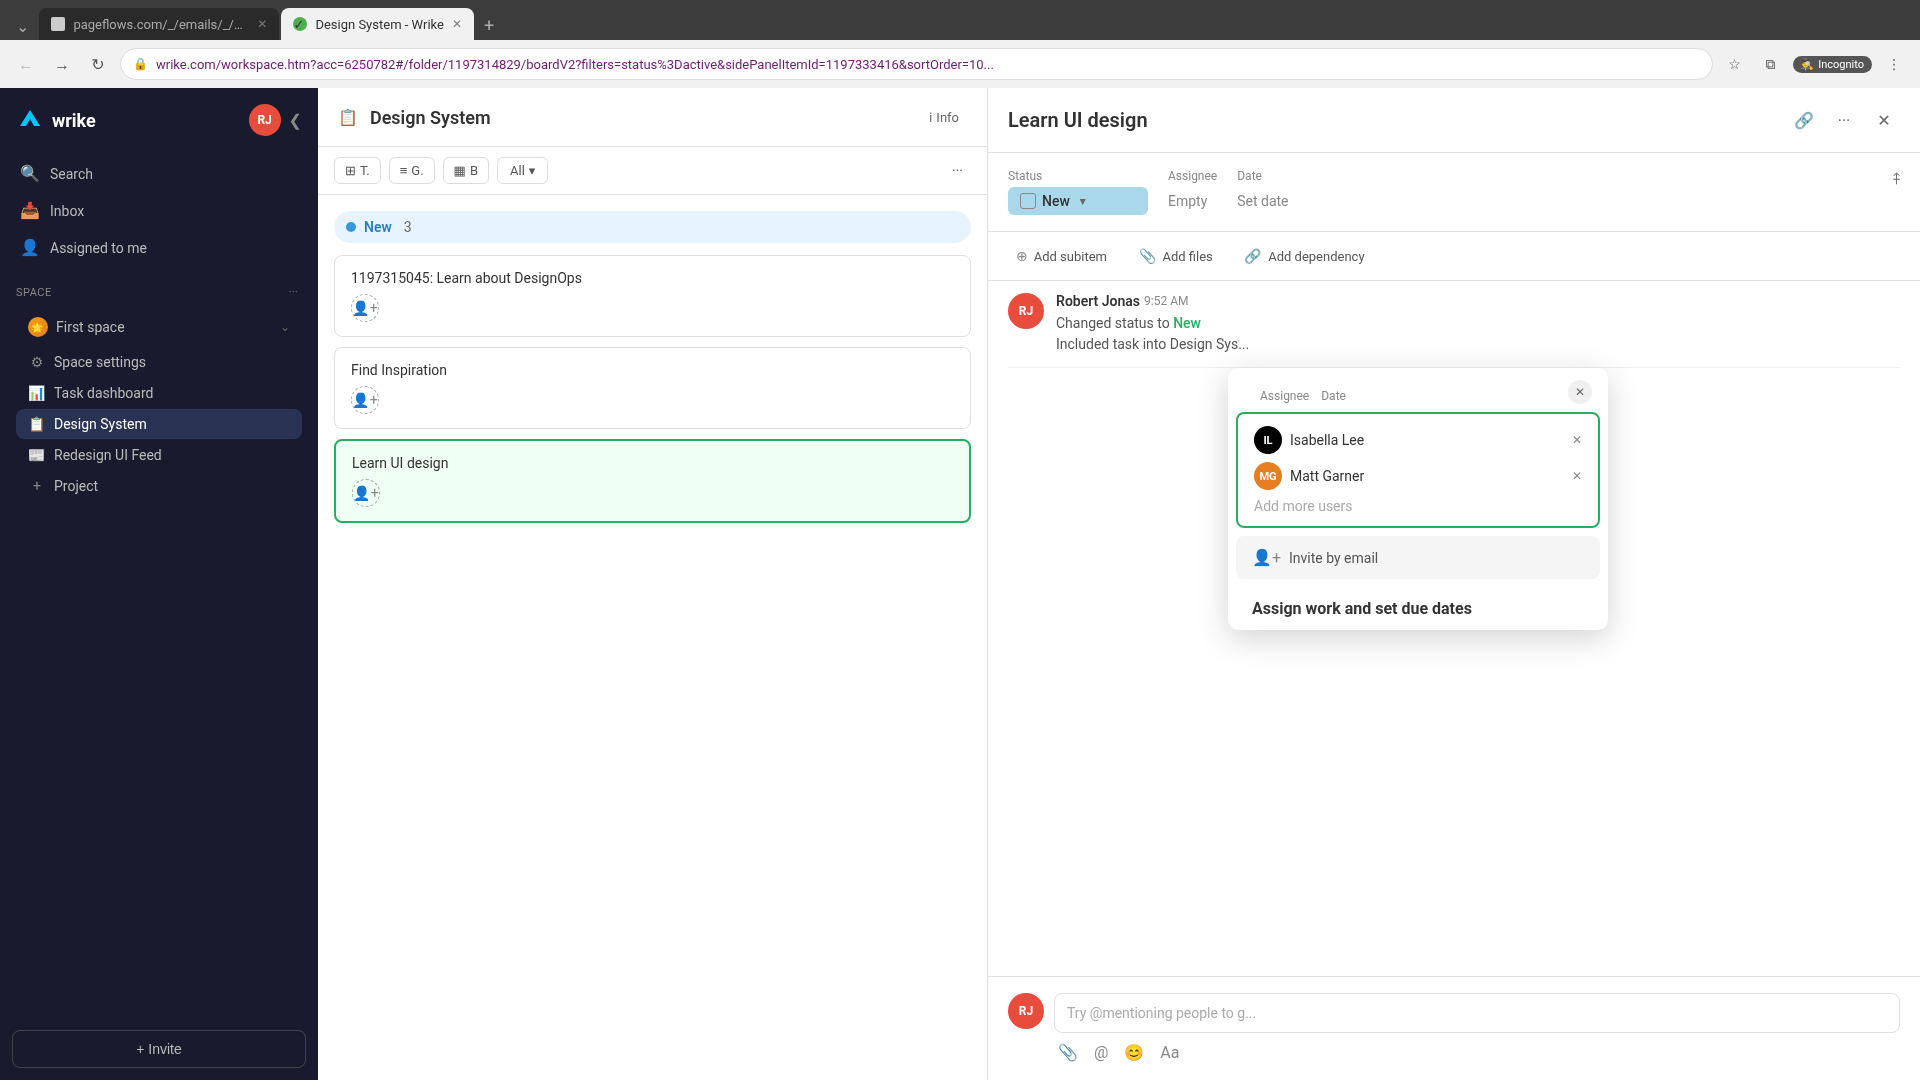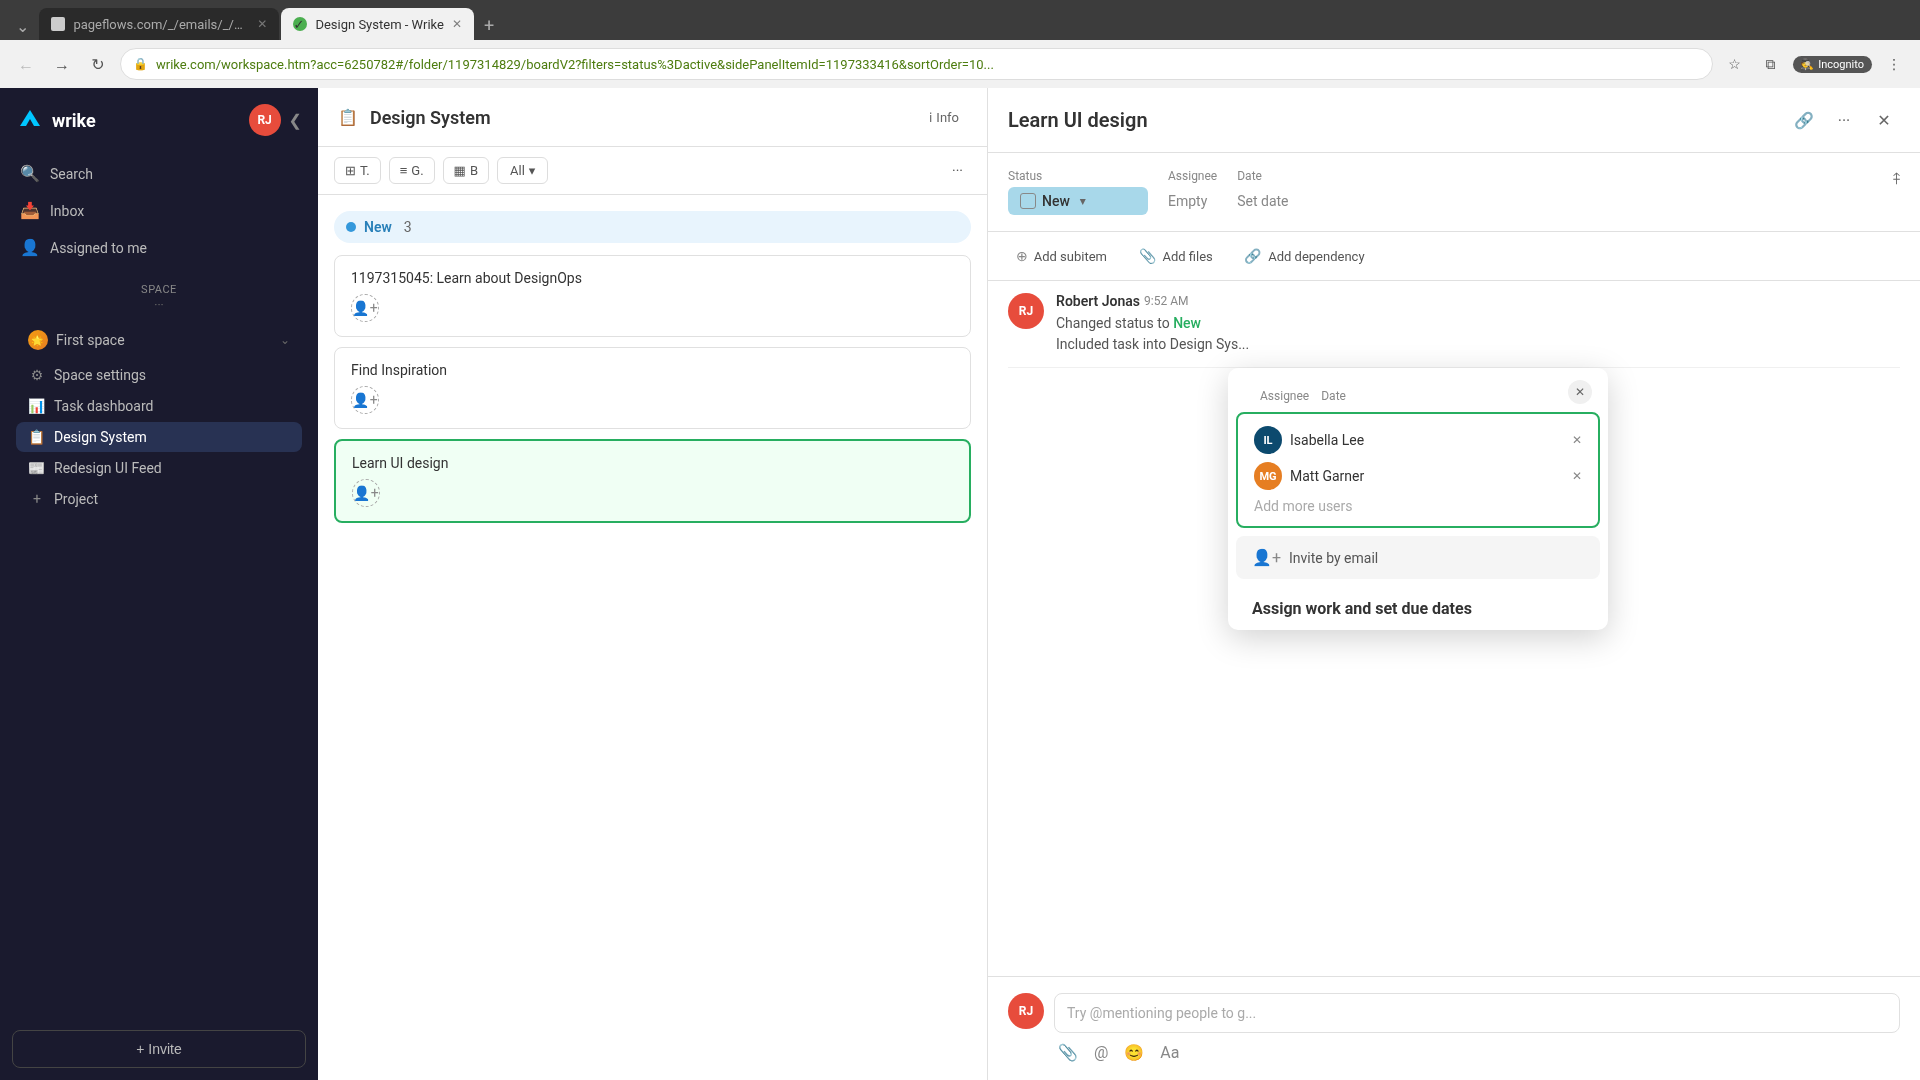--- a/index.html
+++ b/index.html
@@ -16,21 +16,21 @@
     .browser-tab .tab-label { flex: 1; overflow: hidden; text-overflow: ellipsis; white-space: nowrap; }
     .browser-tab .tab-close { opacity: 0.6; font-size: 12px; cursor: pointer; }
     .new-tab-btn { color: #aaa; padding: 4px 8px; cursor: pointer; font-size: 18px; }
     .tab-overflow { color: #aaa; padding: 4px 8px; font-size: 16px; }
 
     .browser-toolbar { background: #f1f1f1; height: 48px; display: flex; align-items: center; gap: 8px; padding: 0 12px; }
     .nav-btn { width: 28px; height: 28px; display: flex; align-items: center; justify-content: center; color: #555; cursor: pointer; border-radius: 50%; font-size: 16px; }
     .nav-btn.disabled { color: #bbb; cursor: default; }
     .address-bar { flex: 1; background: white; border: 1px solid #ddd; border-radius: 20px; height: 32px; display: flex; align-items: center; padding: 0 12px; gap: 8px; font-size: 13px; color: #333; }
     .address-bar .lock-icon { color: #555; font-size: 12px; }
-    .address-text { flex: 1; color: #4d7c0f; font-size: 13px; }
+    .address-text { flex: 1; color: #701a75; font-size: 13px; }
     .toolbar-actions { display: flex; align-items: center; gap: 8px; }
     .toolbar-action-btn { width: 28px; height: 28px; display: flex; align-items: center; justify-content: center; color: #555; cursor: pointer; border-radius: 50%; font-size: 14px; }
     .incognito-badge { background: #555; color: white; font-size: 11px; padding: 2px 8px; border-radius: 12px; display: flex; align-items: center; gap: 4px; }
 
     
     .app-layout { display: flex; flex: 1; height: calc(1080px - 88px); }
 
     
     .left-sidebar { width: 318px; background: #1a1a2e; color: #ccc; display: flex; flex-direction: column; flex-shrink: 0; }
     .sidebar-header { padding: 16px; display: flex; align-items: center; justify-content: space-between; }
@@ -40,21 +40,21 @@
     .sidebar-header-actions { display: flex; align-items: center; gap: 8px; }
     .avatar-badge { width: 32px; height: 32px; border-radius: 50%; background: #e74c3c; color: white; display: flex; align-items: center; justify-content: center; font-size: 12px; font-weight: 700; cursor: pointer; }
     .sidebar-collapse-btn { color: #888; cursor: pointer; font-size: 16px; }
 
     .sidebar-nav { padding: 4px 8px; }
     .nav-item { display: flex; align-items: center; gap: 10px; padding: 8px 12px; border-radius: 8px; cursor: pointer; color: #bbb; font-size: 14px; margin-bottom: 2px; }
     .nav-item .nav-icon { font-size: 16px; color: #888; width: 20px; text-align: center; }
     .nav-item-label { flex: 1; }
 
     .sidebar-section { padding: 12px 16px 4px; }
-    .sidebar-section-header { display: flex; align-items: center; justify-content: space-between; color: #888; font-size: 12px; margin-bottom: 8px; flex-direction: column; }
+    .sidebar-section-header { display: flex; align-items: center; justify-content: space-between; color: #888; font-size: 12px; margin-bottom: 8px; }
     .sidebar-section-label { text-transform: uppercase; font-size: 11px; letter-spacing: 0.5px; }
     .sidebar-section-btn { color: #666; cursor: pointer; padding: 2px 4px; }
 
     .space-item { display: flex; align-items: center; gap: 8px; padding: 8px 12px; border-radius: 8px; cursor: pointer; color: #bbb; font-size: 14px; margin-bottom: 2px; }
     .space-icon { width: 20px; height: 20px; border-radius: 50%; background: linear-gradient(135deg, #f39c12, #e67e22); display: flex; align-items: center; justify-content: center; font-size: 10px; }
     .space-label { flex: 1; }
     .space-chevron { color: #666; font-size: 12px; }
 
     .sidebar-menu-item { display: flex; align-items: center; gap: 8px; padding: 7px 12px; border-radius: 8px; cursor: pointer; color: #bbb; font-size: 14px; margin-bottom: 1px; }
     .sidebar-menu-item.active { background: rgba(100, 149, 237, 0.2); color: white; }
@@ -140,21 +140,21 @@
     .popup-header { padding: 12px 16px 0; display: flex; align-items: center; justify-content: space-between; }
     .popup-col-labels { display: flex; gap: 12px; padding: 8px 16px 0; }
     .popup-col-label { font-size: 12px; color: #888; }
     .popup-col-label.assignee-col { flex: 1; }
     .popup-col-label.date-col { width: 80px; }
     .popup-close { width: 24px; height: 24px; border-radius: 50%; background: #f0f0f0; display: flex; align-items: center; justify-content: center; cursor: pointer; color: #666; font-size: 12px; }
 
     .assignee-list { padding: 8px 16px; border: 2px solid #27ae60; border-radius: 8px; margin: 8px; }
     .assignee-row { display: flex; align-items: center; gap: 8px; padding: 4px 0; }
     .assignee-avatar { width: 28px; height: 28px; border-radius: 50%; display: flex; align-items: center; justify-content: center; font-size: 11px; font-weight: 700; color: white; flex-shrink: 0; overflow: hidden; }
-    .assignee-avatar.isabella { background: #0c4a6e; }
+    .assignee-avatar.isabella { background: #000000; }
     .assignee-avatar.matt { background: #e67e22; }
     .assignee-name { flex: 1; font-size: 14px; color: #333; }
     .assignee-remove { color: #888; cursor: pointer; font-size: 12px; }
     .add-more-input { padding: 4px 0; font-size: 14px; color: #aaa; cursor: text; }
 
     .invite-by-email-btn { margin: 4px 8px 8px; padding: 12px 16px; background: #f5f5f5; border-radius: 8px; display: flex; align-items: center; gap: 8px; cursor: pointer; color: #555; font-size: 14px; }
     .invite-icon { font-size: 16px; color: #888; }
 
     .tooltip-card { margin: 8px; background: white; border: none; }
     .tooltip-title { font-size: 16px; font-weight: 700; color: #333; padding: 12px 16px 4px; }

